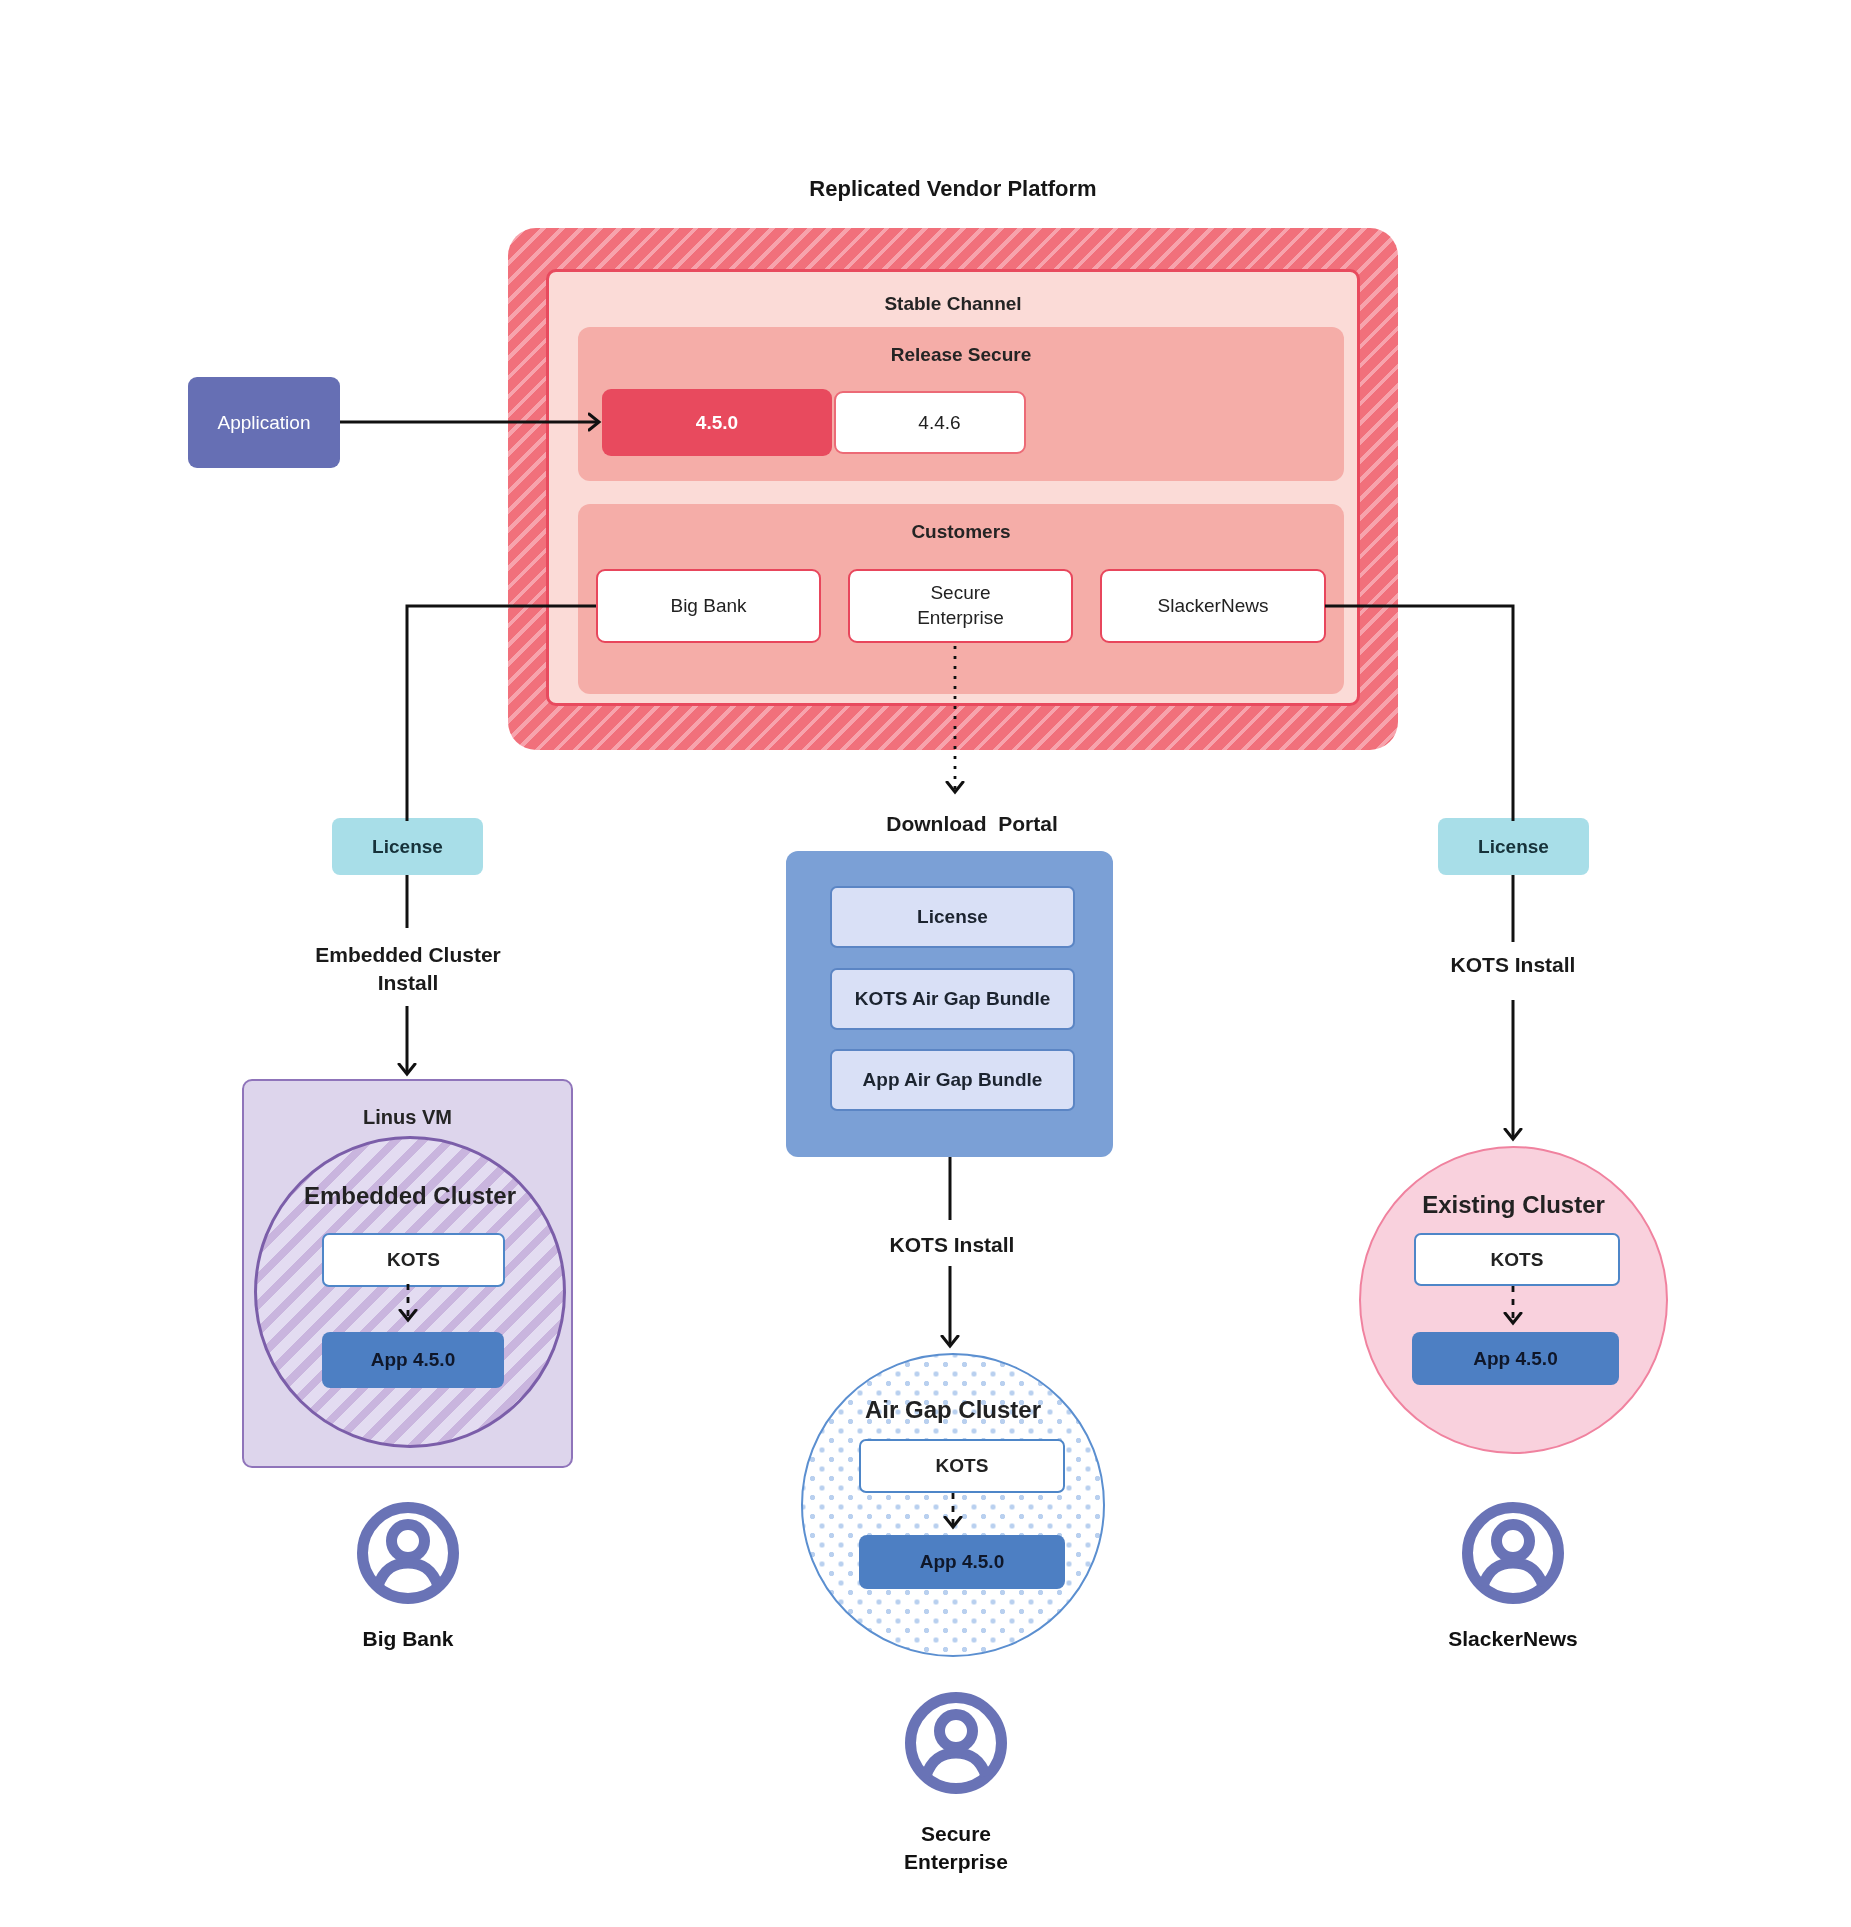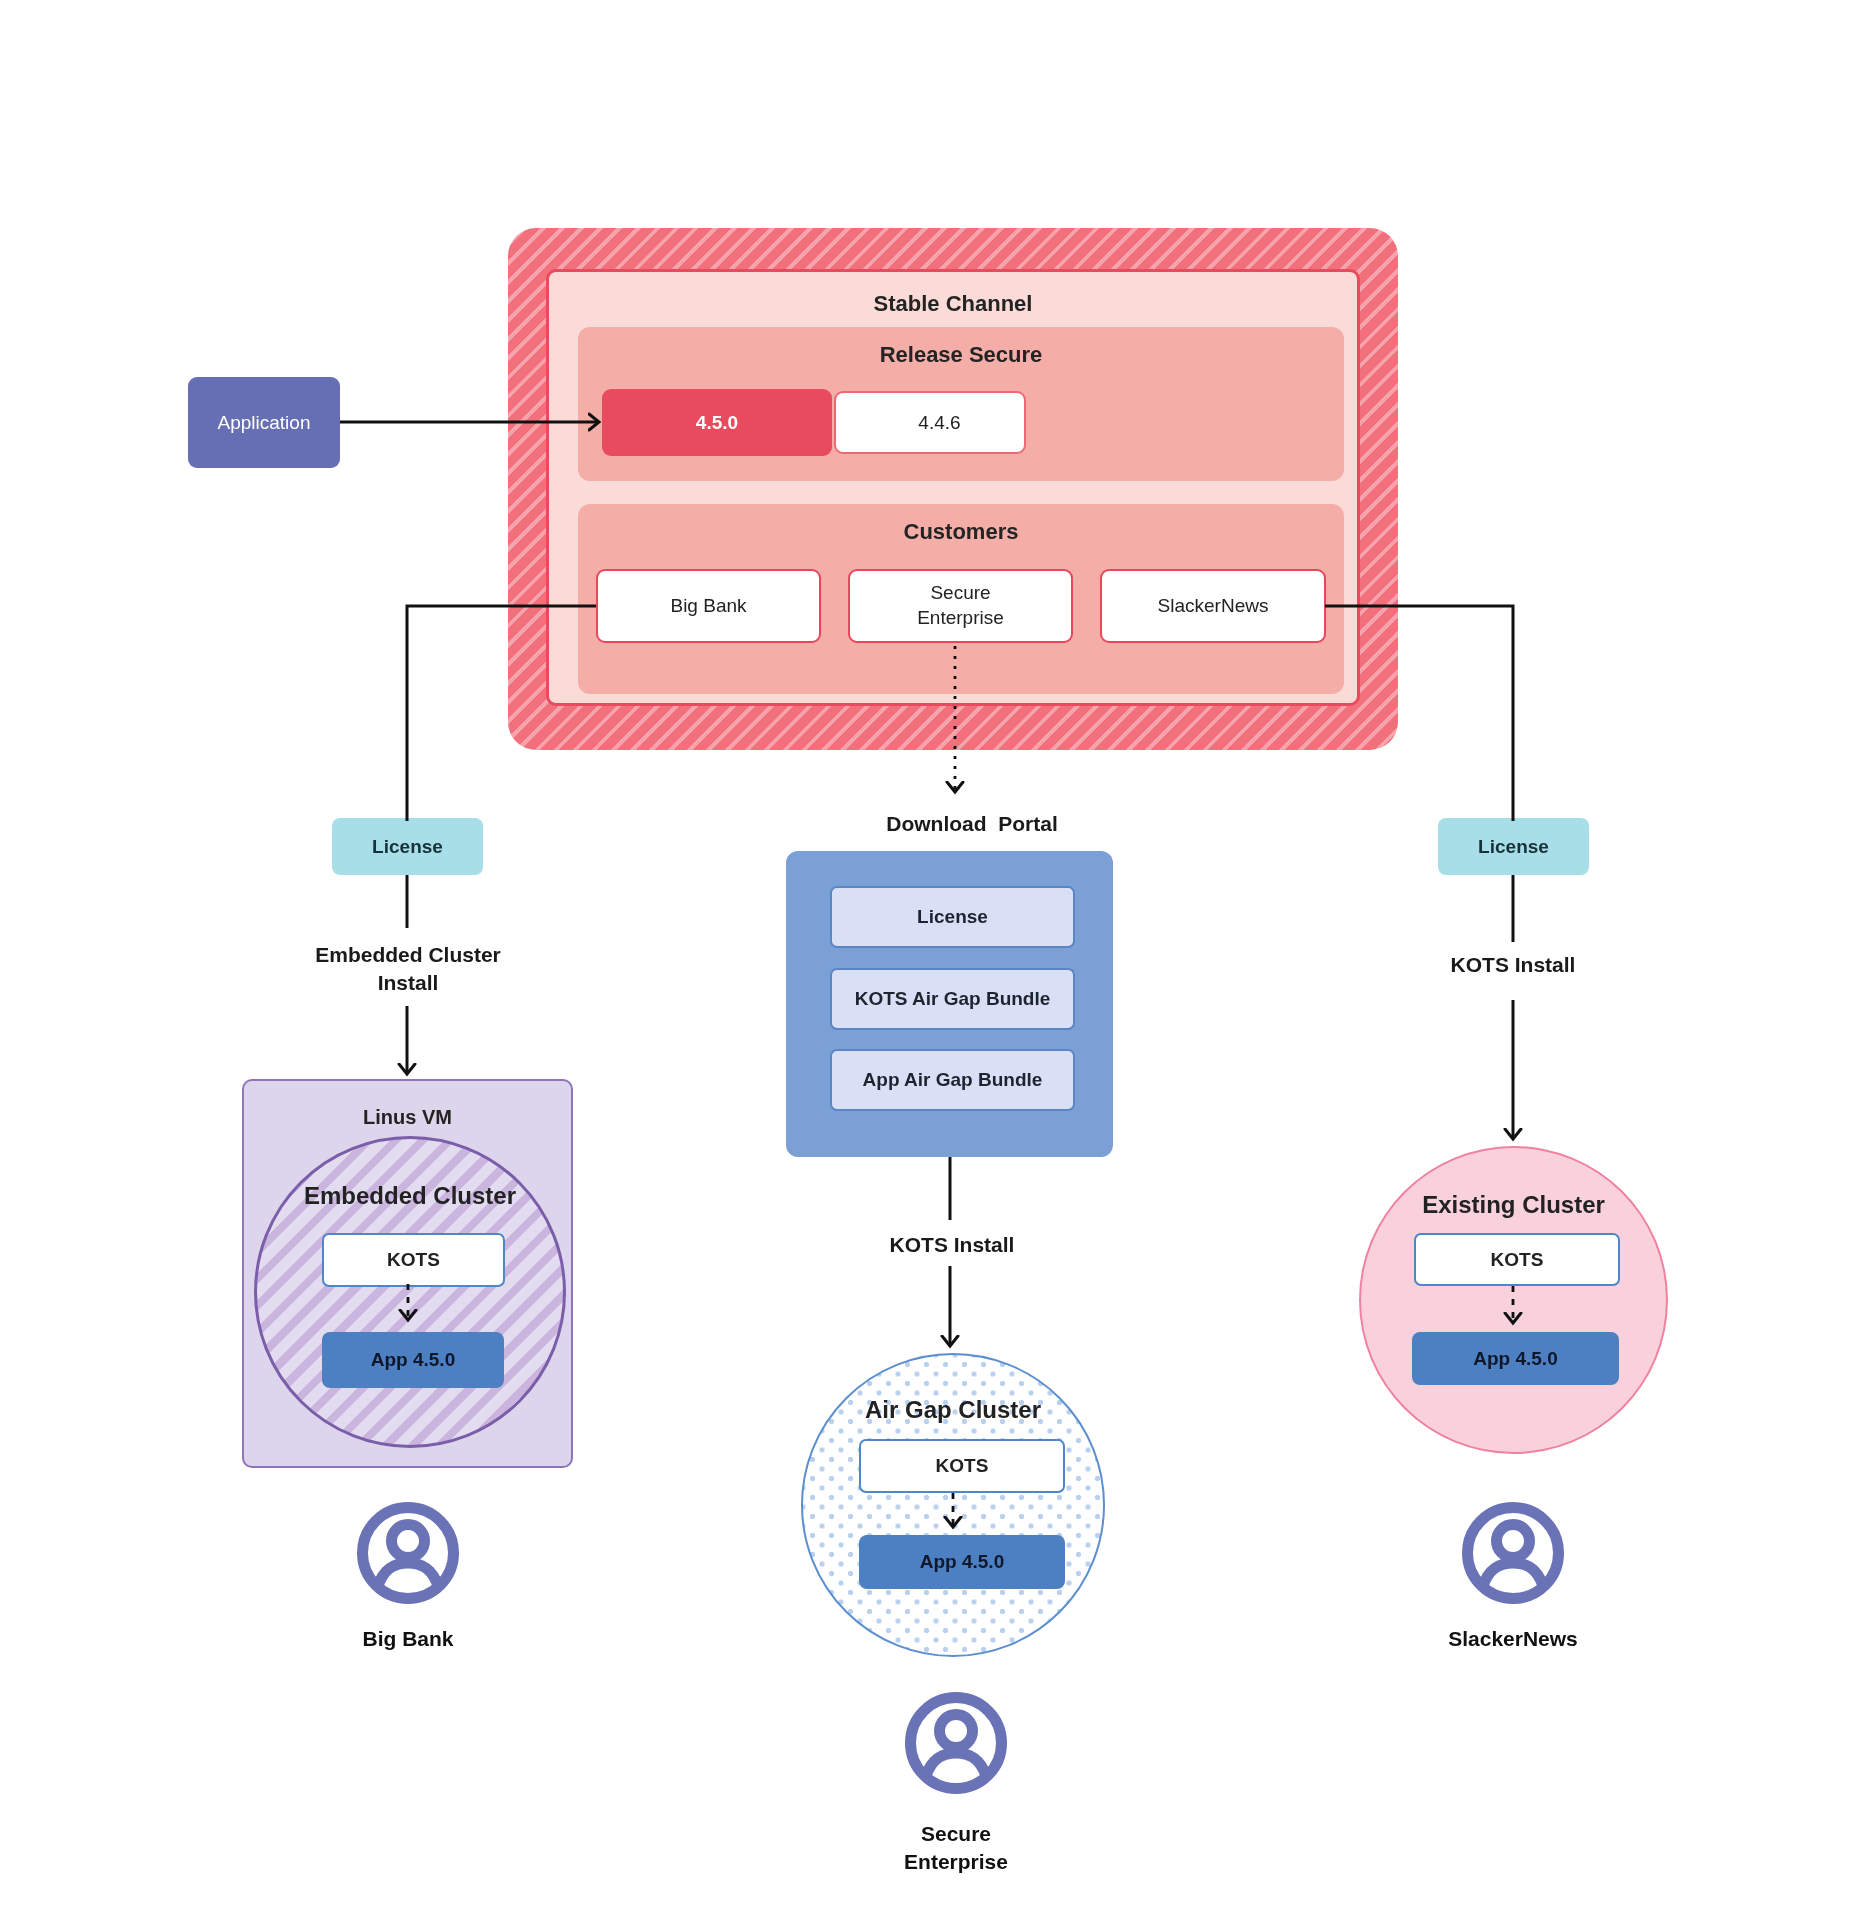--- a/index.html
+++ b/index.html
@@ -1,20 +1,20 @@
 <!DOCTYPE html>
 <html style="--hatch-red-base: #f1707b; --hatch-red-stripe: #f7a3ac; --stable-channel-fill: #fbdbd7; --stable-channel-border: #e84a5e; --section-fill: #f5ada8; --release-current-fill: #e84a5e; --release-old-border: #ec6a76; --customer-border: #e8465c; --application-fill: #666fb4; --license-fill: #a8dee8; --portal-fill: #7ba0d6; --portal-item-fill: #d9e0f6; --portal-item-border: #5b85c4; --kots-border: #4e86c8; --app-fill: #4d7fc3; --vm-fill: #ddd5ec; --vm-border: #8f74ba; --embedded-hatch-a: #e3dcf1; --embedded-hatch-b: #c9b5de; --embedded-border: #7b5ea9; --airgap-border: #5b8fd0; --airgap-dot: #b9d0ef; --existing-fill: #f9d1dd; --existing-border: #f0829f; --user-icon: #6973b6; --line: #111111;"><head>
 <meta charset="utf-8">
 <style>
   html,body{margin:0;padding:0;background:#ffffff;}
   body{font-family:"Liberation Sans","DejaVu Sans",sans-serif;color:#1f1f1f;}
   #canvas{position:relative;width:1851px;height:1927px;background:#fff;overflow:hidden;}
   .abs{position:absolute;box-sizing:border-box;}
   .ctr{display:flex;align-items:center;justify-content:center;text-align:center;}
-  .lbl{font-size:22px;font-weight:600;color:#242424;}
+  .lbl{font-size:19px;font-weight:600;color:#242424;}
   .flowlbl{font-size:21px;font-weight:600;color:#1a1a1a;line-height:1.35;}
 
   .hatch-red{
     background:repeating-linear-gradient(135deg,
       var(--hatch-red-base,#f1707b) 0 9.5px,
       var(--hatch-red-stripe,#f7a3ac) 9.5px 13.5px);
     border-radius:28px;
   }
   .stable{
     background:var(--stable-channel-fill,#fbdbd7);
@@ -68,20 +68,21 @@
   #connectors path.dash{stroke-dasharray:6 7;stroke-width:2.8;}
   #connectors path.dot{stroke-dasharray:3 7;stroke-width:2.8;}
   .user-ic{stroke:var(--user-icon,#6973b6);fill:none;stroke-width:11;}
   #page-title{font-size:22px;font-weight:600;color:#161616;}
 </style>
 </head>
 <body>
 
 <div id="canvas">
 
+  <div id="page-title" class="abs ctr" style="left:508px;top:174px;width:890px;height:30px;">Replicated Vendor Platform</div>
 
   <div class="abs hatch-red" style="left:508px;top:228px;width:890px;height:522px;">
 
     <div class="abs stable" style="left:38px;top:41px;width:814px;height:437px;">
       <div class="abs ctr lbl" style="left:0;top:20px;width:100%;height:24px;">Stable Channel</div>
 
       <div class="abs section" style="left:29px;top:55px;width:766px;height:154px;">
         <div class="abs ctr lbl" style="left:0;top:16px;width:100%;height:24px;">Release Secure</div>
         <div class="abs ctr rel-current" style="left:24px;top:62px;width:230px;height:67px;">4.5.0</div>
         <div class="abs ctr rel-old" style="left:256px;top:64px;width:192px;height:63px;padding-left:19px;">4.4.6</div>

